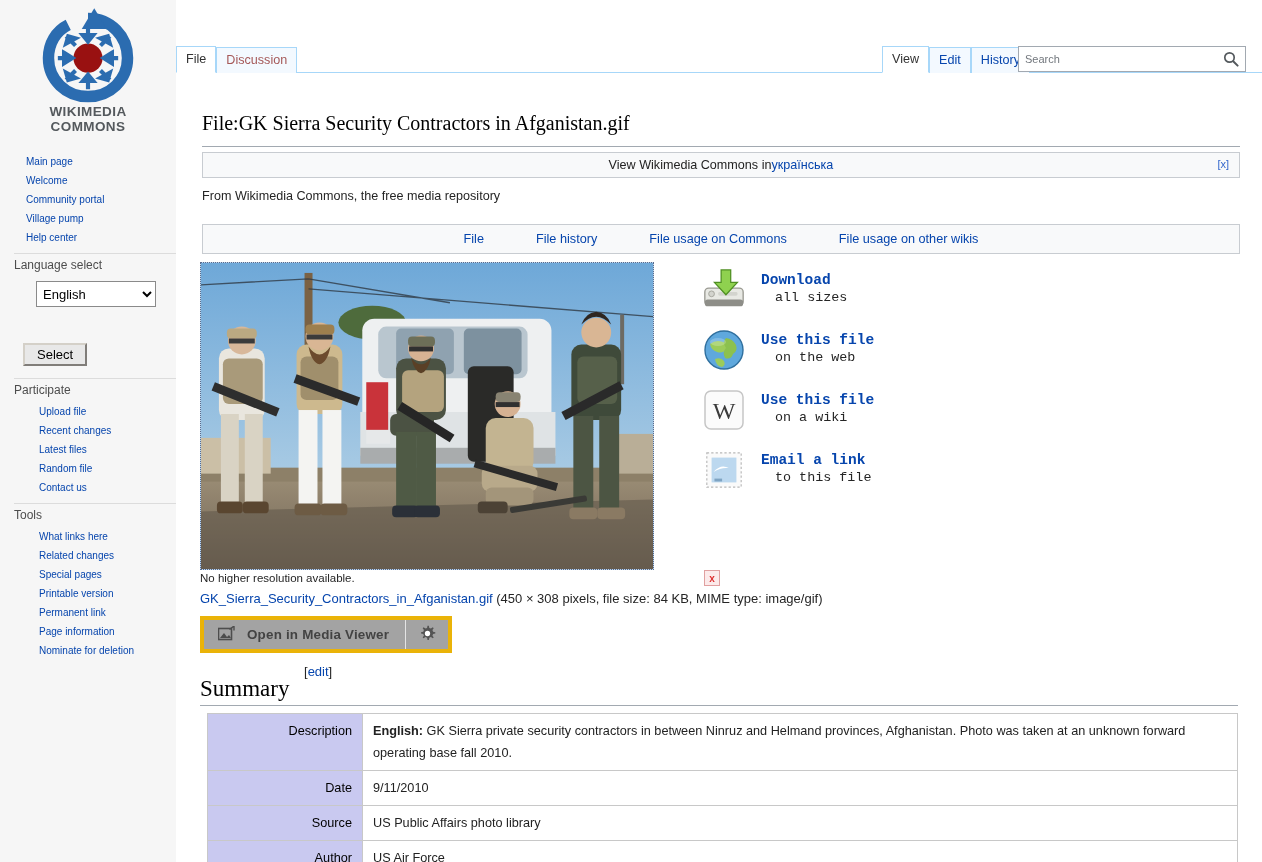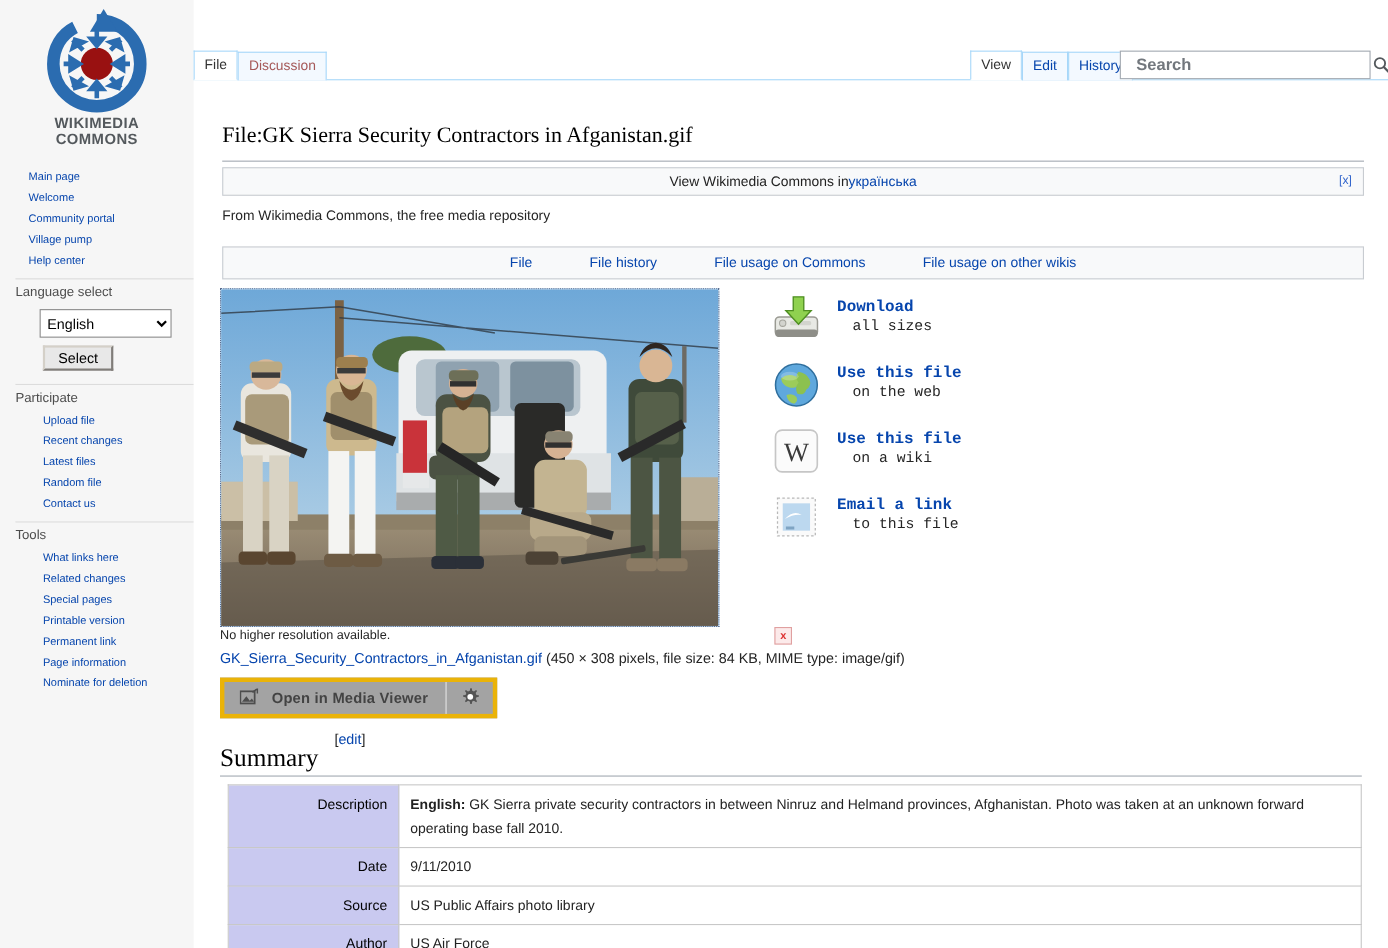--- a/index.html
+++ b/index.html
@@ -56,21 +56,21 @@
 
   .lang-select-box { padding: 4px 0 4px 36px; }
   select.lang-select {
     width: 120px; height: 26px;
     font-family: "Liberation Sans", sans-serif;
     font-size: 13px;
     border: 1px solid #8a8a8a;
     background: #fff; color: #000;
     padding: 2px 2px;
   }
-  .select-btn-row { padding: 3px 0 6px 39px; }
+  .select-btn-row { padding: 3px 0 6px 23px; margin-top: 29px; }
   button.select-btn {
     font-family: "Liberation Sans", sans-serif;
     font-size: 13px;
     padding: 2px 12px;
     border: 2px outset #d4d0c8;
     background: #e8e8e8;
     color: #000;
     cursor: pointer;
   }
 
@@ -130,24 +130,24 @@
   #search-box {
     position: absolute; right: 16px; top: 46px;
     width: 228px; height: 26px;
     border: 1px solid #a2a9b1;
     background: #fff;
     display: flex; align-items: center;
   }
   #search-input {
     border: none; outline: none;
     flex: 1; height: 22px;
-    padding: 0 14px;
+    padding: 0 6px;
     font-family: "Liberation Sans", sans-serif;
-    font-size: 15px;
-    color: #222; background: transparent; font-weight: bold;
+    font-size: 11px;
+    color: #222; background: transparent;
   }
   #search-input::placeholder { color: #72777d; }
   .search-go {
     width: 28px; height: 24px;
     display: flex; align-items: center; justify-content: center;
     cursor: pointer;
   }
 
   
   #firstHeading {

